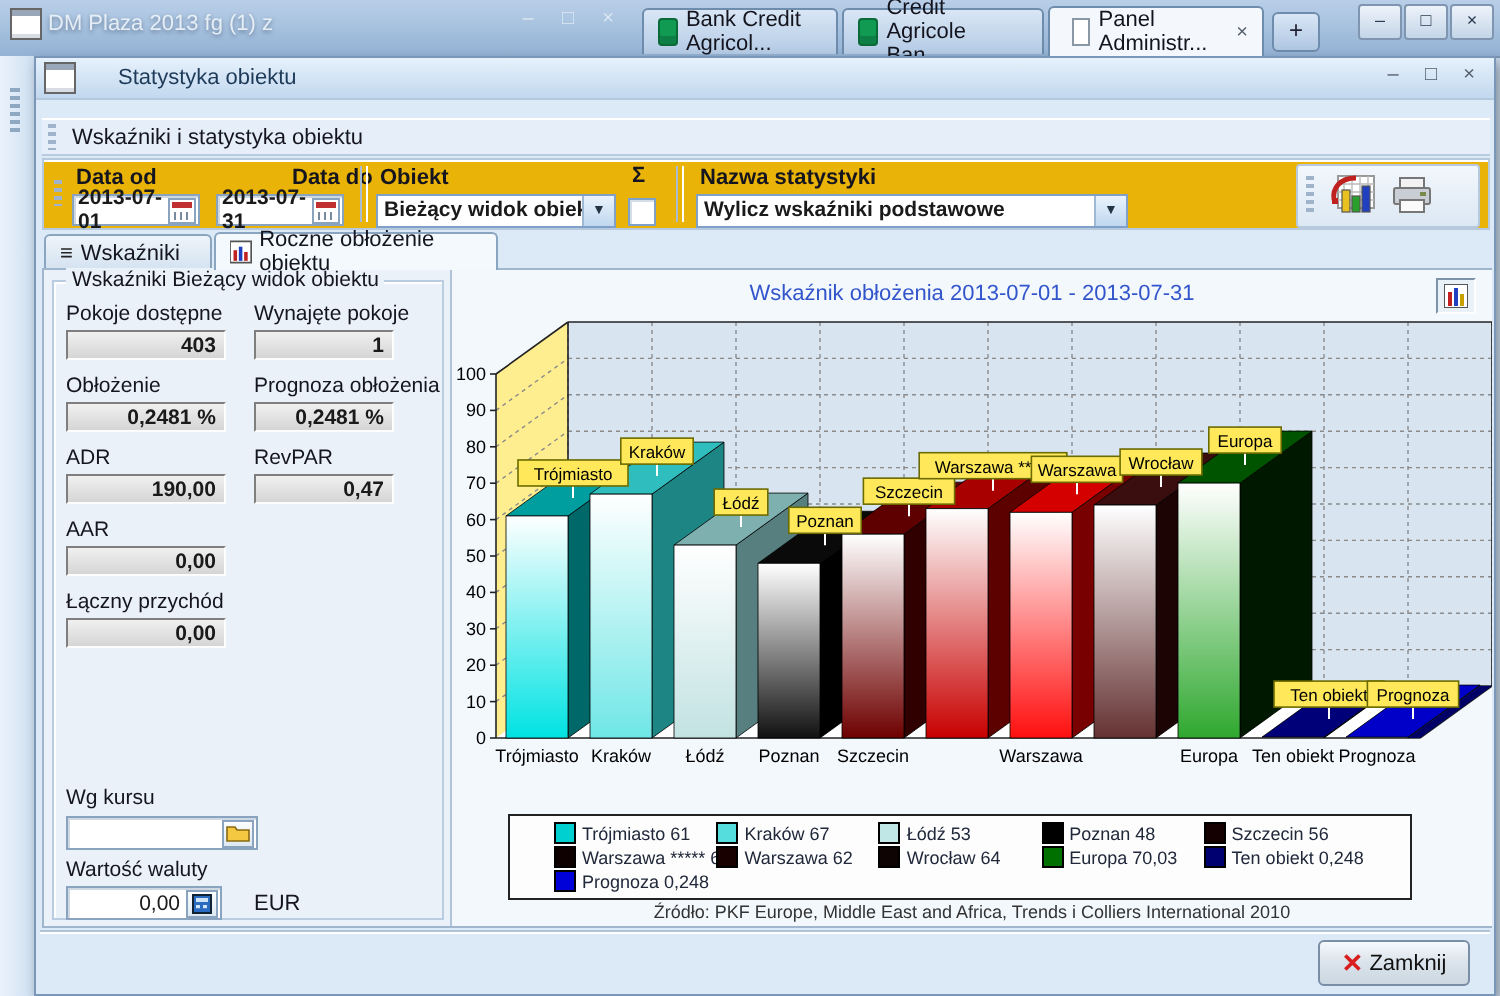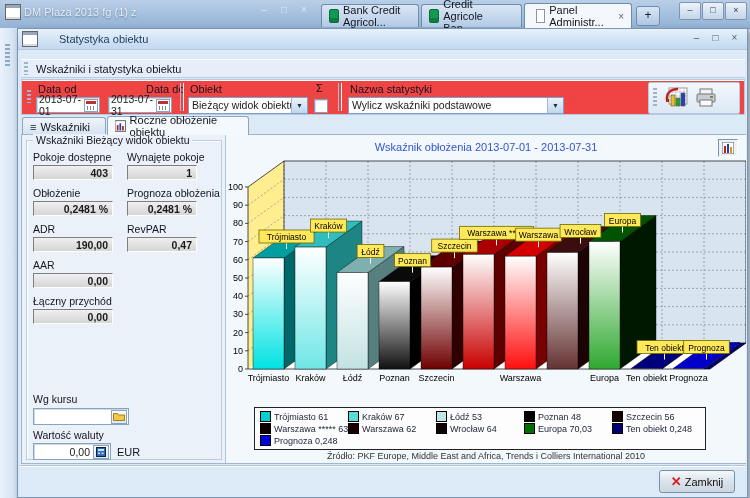--- a/index.html
+++ b/index.html
@@ -43,22 +43,22 @@
     color:#1d3a58;border-bottom:1px solid #B5C9DE;gap:16px;}
   .dlg-title .app-icon{position:static;margin-right:5px;}
   .dlg-ctrls{position:absolute;right:6px;top:3px;display:flex;gap:6px;color:#55606E;font-size:10px;}
   .dlg-ctrls span{width:13px;text-align:center;}
 
   .dlg-header{position:absolute;left:3px;top:30px;width:724px;height:17px;background:#E6EFF9;
     border-top:1px solid #fff;border-bottom:1px solid #B9CCE0;display:flex;align-items:center;color:#15151f;}
   .grip-h{width:4px;height:13px;margin:0 8px 0 3px;
     background:repeating-linear-gradient(#9FB4CB 0 2px,transparent 2px 4px);}
 
-  .filter-panel{position:absolute;left:3px;top:50px;width:724px;height:36px;background:#ef4444;
-    border:1px solid #B6C9DD;box-shadow:inset 0 1px 0 #fff;box-sizing:border-box;}
+  .filter-panel{position:absolute;left:3px;top:50px;width:724px;height:36px;background:#eab308;
+    border:1px solid #B6C9DD;box-shadow:inset 0 1px 0 #fff;box-sizing:border-box;font-weight:bold;}
   .flabel-sm{position:absolute;top:3px;font-size:11px;color:#15151f;}
   .date-box{position:absolute;top:17px;height:16px;background:#fff;border:1px solid #8AA3BE;
     box-shadow:inset 1px 1px 0 #cfd9e4;display:flex;align-items:center;box-sizing:border-box;}
   .date-box .dtxt{flex:1;padding:0 2px;font-size:10.5px;}
   .cal-btn{width:14px;height:13px;margin-right:1px;background:#fff;border:1px solid #8AA3BE;
     box-sizing:border-box;position:relative;}
   .cal-btn:before{content:"";position:absolute;left:1px;right:1px;top:1px;height:3px;background:#C03030;}
   .cal-btn:after{content:"";position:absolute;left:2px;right:2px;top:6px;height:4px;
     background:repeating-linear-gradient(90deg,#7a8aa0 0 1px,transparent 1px 3px);}
   .vsep{position:absolute;top:3px;bottom:3px;width:2px;border-left:1px solid #A9BDD2;border-right:1px solid #fff;}
@@ -99,33 +99,33 @@
   .field:nth-child(7) .fbox,.field:nth-child(9) .fbox{width:80px;}
   .field:nth-child(8) .fbox{width:80px;}
   .kurs{position:absolute;left:6px;top:252px;}
   .kurs .flabel{margin-bottom:3px;}
   .inp{height:17px;background:#fff;border:1px solid #8AA3BE;box-shadow:inset 1px 1px 0 #cfd9e4;
     display:flex;align-items:center;box-sizing:border-box;}
   .inp .itxt{flex:1;text-align:right;padding:0 3px;font-size:10.5px;}
   .mini-btn{width:16px;height:14px;margin-right:1px;background:linear-gradient(#FBFDFF,#DDE8F2);
     border:1px solid #8AA3BE;display:flex;align-items:center;justify-content:center;box-sizing:border-box;}
   .waluta{position:absolute;left:6px;top:288px;}
-  .eur{margin-left:6px;font-size:11px;color:#15151f;text-align:right;}
+  .eur{margin-left:16px;font-size:11px;color:#15151f;text-align:right;}
   .row{display:flex;align-items:center;}
 
   .divider{position:absolute;left:203px;top:0;bottom:0;width:1px;background:#AFC4D8;box-shadow:1px 0 0 #fff;}
 
   
   .chart-panel{position:absolute;left:204px;top:0;width:520px;height:328px;background:#F3F8FD;}
   .chart-title{position:absolute;left:0;top:6px;width:100%;text-align:center;color:#3355CC;font-size:11px;}
   .chart-mini-btn{position:absolute;right:8px;top:4px;width:18px;height:16px;background:#E9F1F9;
     border:1px solid;border-color:#7E93A8 #FDFDFD #FDFDFD #7E93A8;display:flex;align-items:center;justify-content:center;}
   svg.chart{position:absolute;left:0;top:20px;font-family:"Liberation Sans",sans-serif;}
   .legend{position:absolute;left:28px;top:272px;width:452px;background:#FDFDFD;border:1px solid #222;
-    display:grid;grid-template-columns:repeat(5,1fr);row-gap:1px;padding:3px 5px;box-sizing:border-box;}
+    display:grid;grid-template-columns:repeat(5,1fr);row-gap:1px;padding:3px 22px;box-sizing:border-box;}
   .litem{display:flex;align-items:center;gap:3px;font-size:9px;color:#20283a;white-space:nowrap;overflow:hidden;}
   .swatch{width:9px;height:9px;border:1px solid #000;flex:none;}
   .source{position:absolute;left:0;top:316px;width:100%;text-align:center;font-size:9px;color:#333;}
 
   
   .footer-line{position:absolute;left:2px;right:2px;top:436px;border-top:1px solid #B0C4D8;box-shadow:0 1px 0 #fff;}
   .close-btn{position:absolute;right:12px;top:441px;width:74px;height:21px;
     background:linear-gradient(#F6F9FC,#DCE4EC 45%,#CBD7E1);border:1px solid #7A8FA5;border-radius:3px;
     display:flex;align-items:center;justify-content:center;gap:3px;font-size:11px;color:#111;}
   .red-x{color:#D81E1E;font-weight:bold;font-size:13px;line-height:11px;}

